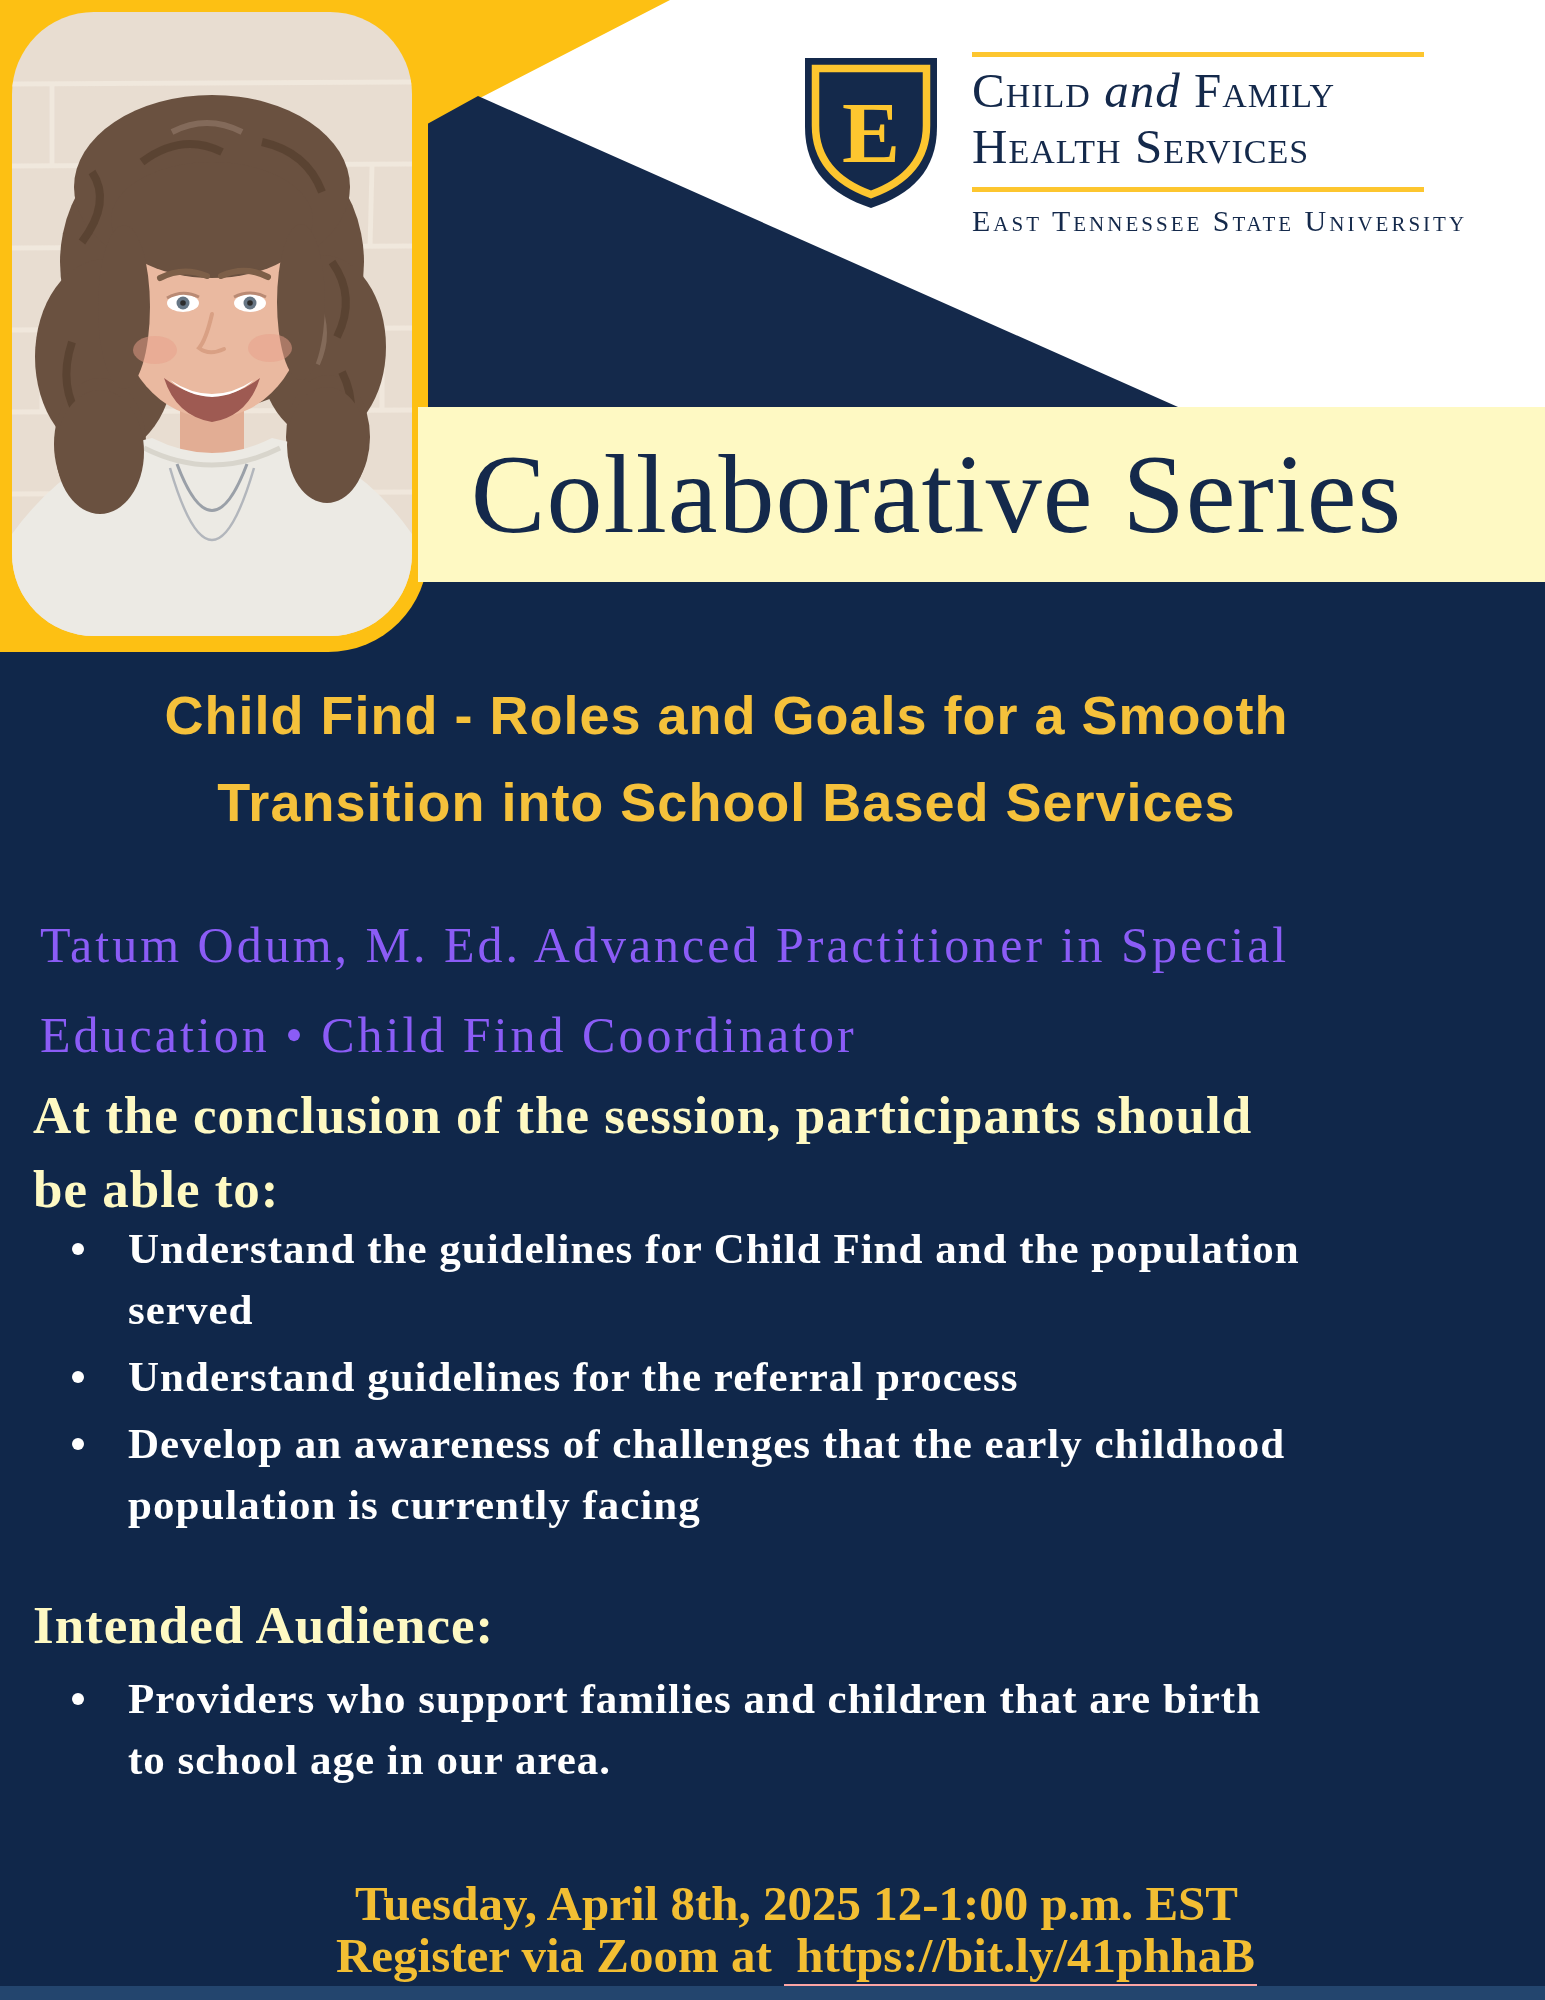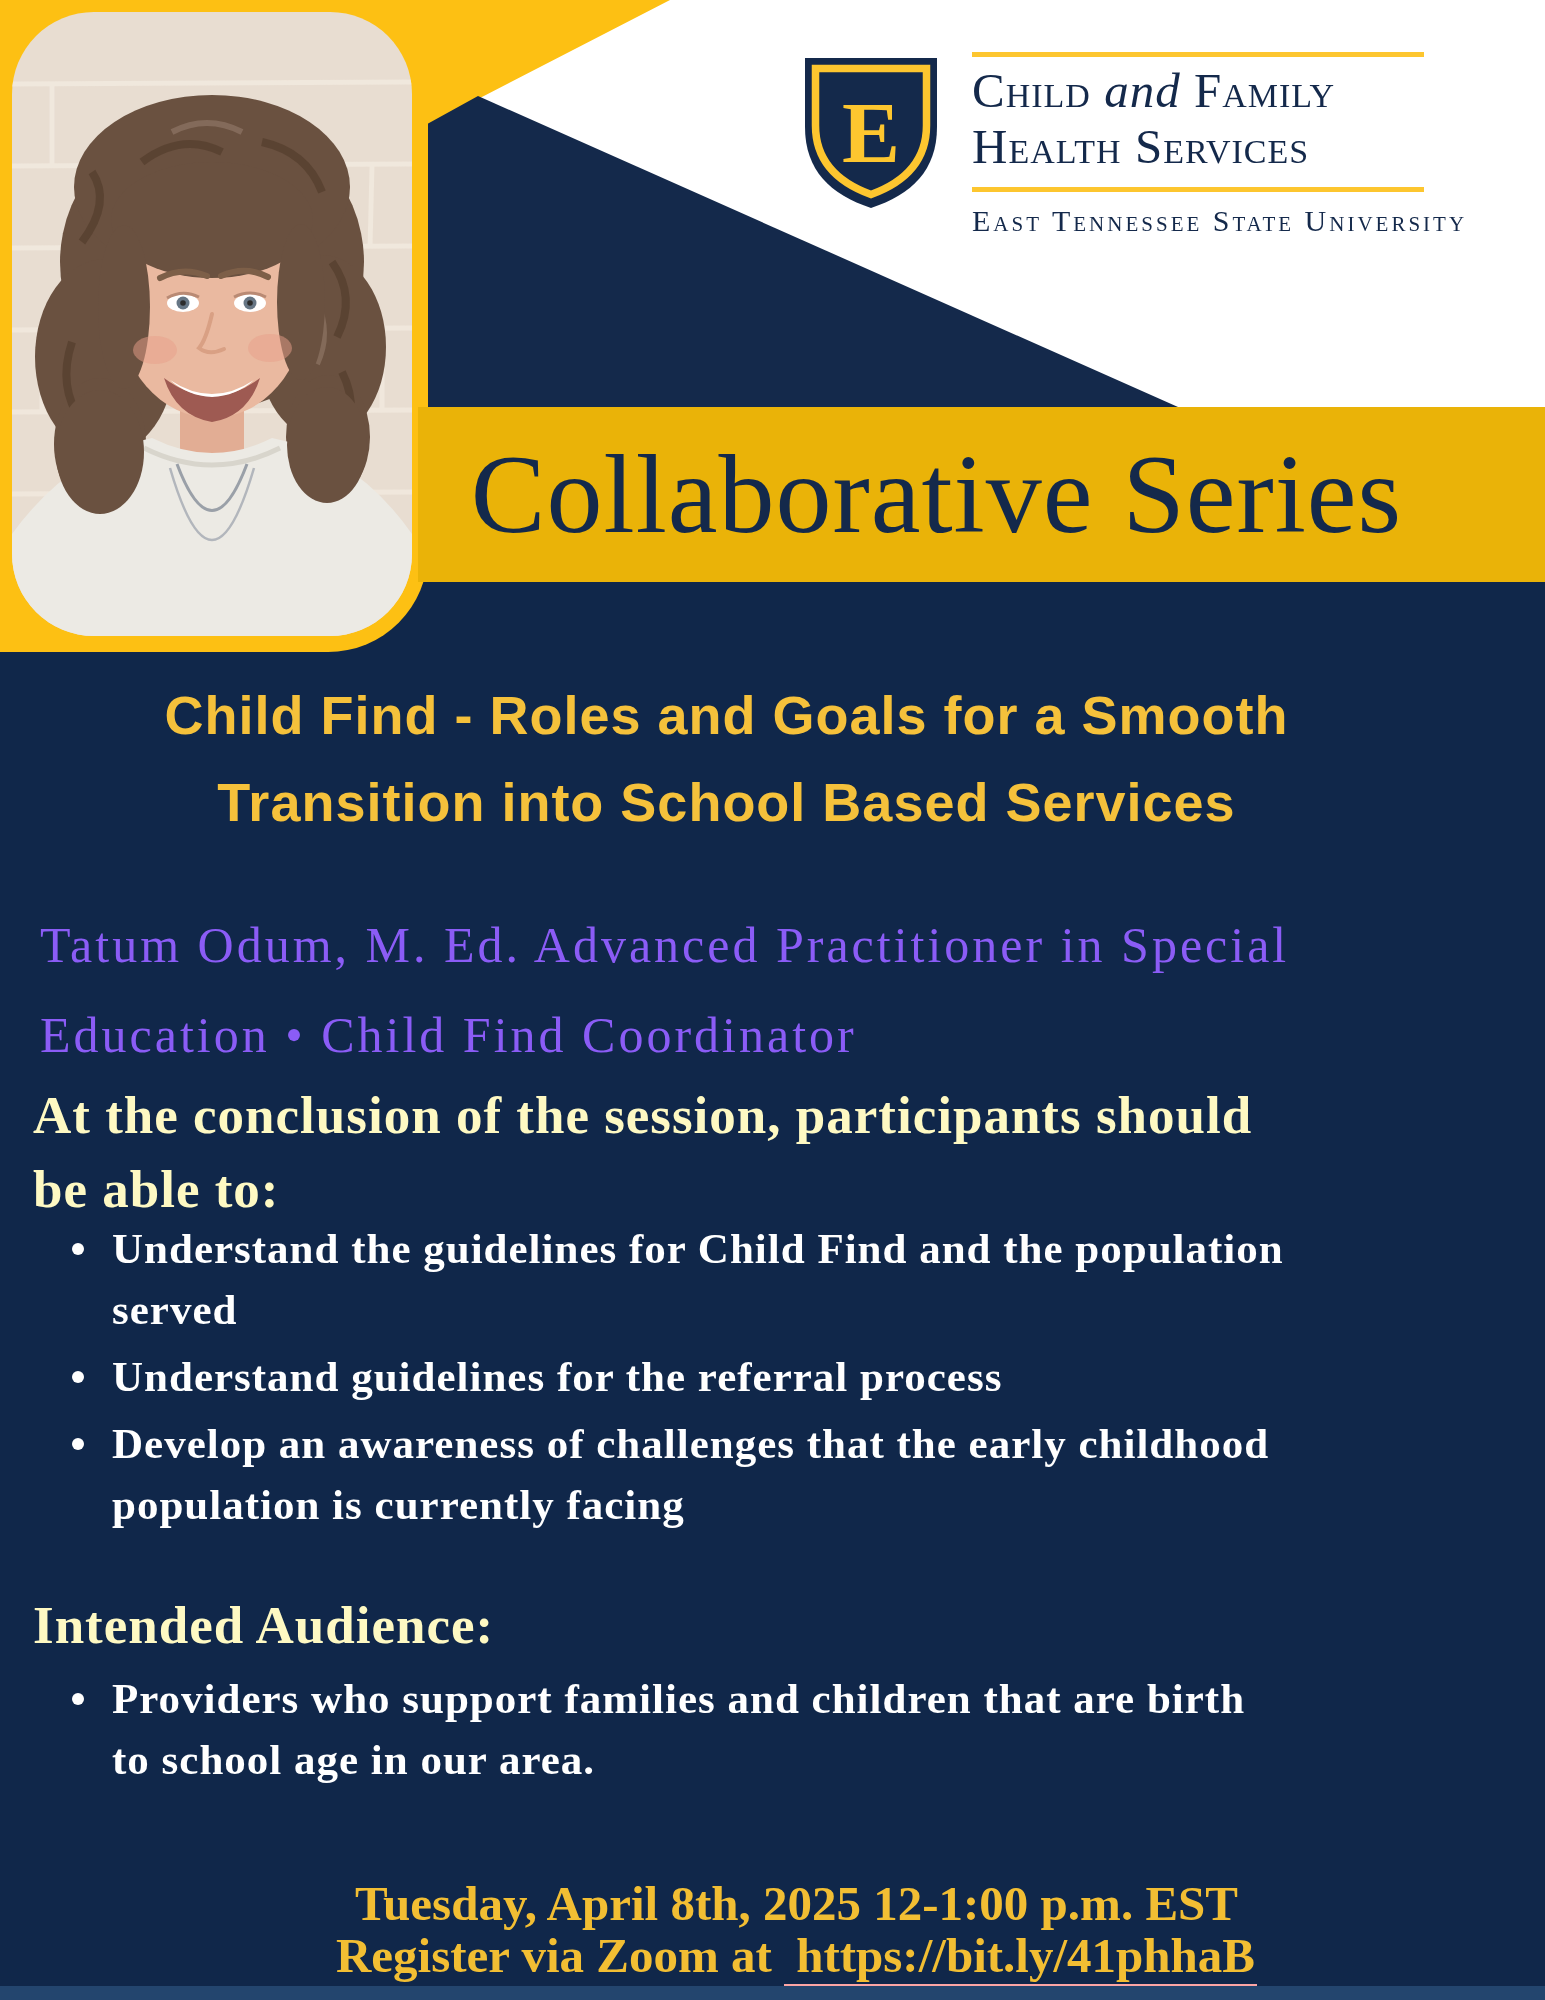--- a/index.html
+++ b/index.html
@@ -16,41 +16,41 @@
 
   
   .logo{left:796px;top:52px;display:flex;gap:26px;align-items:flex-start;}
   .logo-text{width:452px;color:#14294B;}
   .logo-namebox{border-top:5px solid #FDC62F;border-bottom:5px solid #FDC62F;padding:6px 0 12px 0;}
   .logo-line{font-size:49px;line-height:56px;font-variant-caps:small-caps;letter-spacing:1px;white-space:nowrap;}
   .logo-and{font-variant-caps:normal;font-style:italic;}
   .logo-univ{margin-top:12px;font-size:30px;font-variant-caps:small-caps;letter-spacing:3px;white-space:nowrap;}
 
   
-  .banner{left:418px;top:407px;width:1127px;height:175px;background:#eab308;display:flex;align-items:center;
+  .banner{left:418px;top:407px;width:1127px;height:175px;background:#fef9c3;display:flex;align-items:center;
           justify-content:center;padding-right:90px;box-sizing:border-box;}
   .banner h1{margin:0;font-weight:400;font-size:112px;color:#14294B;white-space:nowrap;letter-spacing:1px;}
 
   
   .sess-title{left:0;top:672px;width:1453px;text-align:center;color:#F5C13B;
               font-family:"Liberation Sans",sans-serif;font-weight:bold;font-size:54px;line-height:87px;letter-spacing:1px;}
 
   
   .speaker{left:40px;top:900px;width:1480px;color:#8b5cf6;font-weight:normal;font-size:50px;line-height:90px;
            letter-spacing:3px;white-space:nowrap;}
 
   
   .gold-h{color:#fef9c3;font-weight:bold;font-size:53px;line-height:74px;letter-spacing:1px;white-space:nowrap;}
   .obj-h{left:33px;top:1078px;}
   .aud-h{left:33px;top:1598px;line-height:54px;}
 
   
   .blist{left:72px;top:1218px;width:1440px;display:flex;flex-direction:column;gap:6px;}
   .blist.aud{top:1668px;justify-content:center;}
-  .bitem{display:flex;}
+  .bitem{display:flex;gap:16px;}
   .bdot{width:40px;flex:0 0 40px;}
   .bdot i{display:block;width:12px;height:12px;border-radius:50%;background:#FFFFFF;margin-top:25px;}
   .blines{color:#FFFFFF;font-weight:bold;font-size:43px;line-height:61px;letter-spacing:1px;}
   .bline{white-space:nowrap;}
 
   
   .footer{left:0;top:1878px;width:1545px;text-align:center;color:#F2BE33;font-weight:bold;font-size:49px;line-height:52px;margin-left:24px;}
   .flink{border-bottom:6px solid #fca5a5;padding:0 2px 1px 12px;}
   .fbar{left:0;top:1986px;width:1545px;height:14px;background:#23456E;}
 </style>

